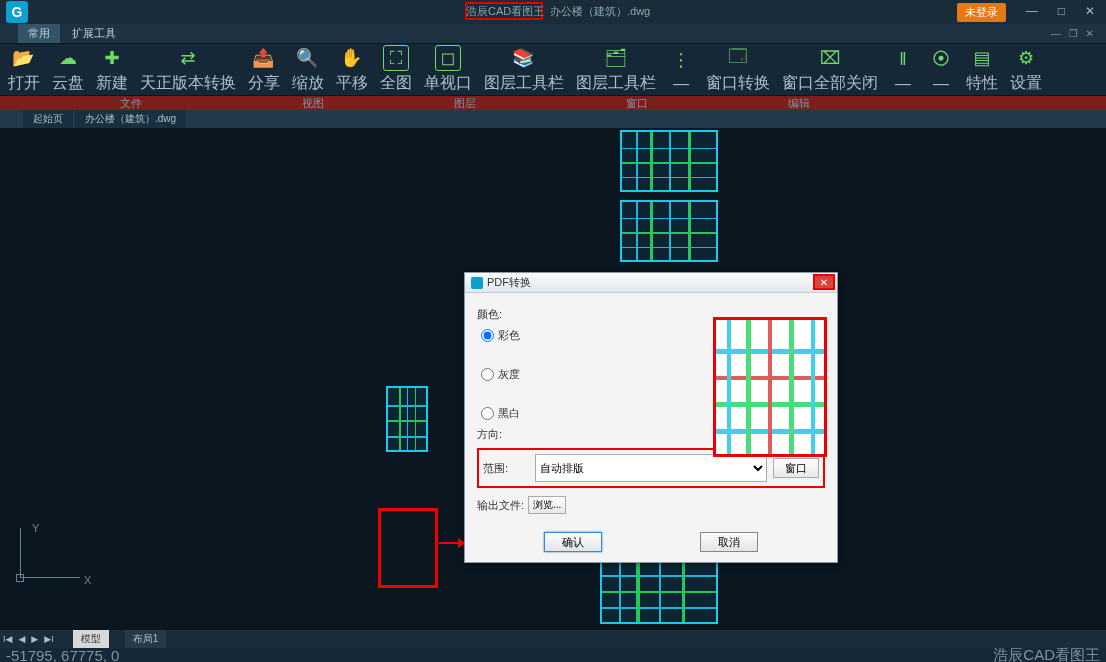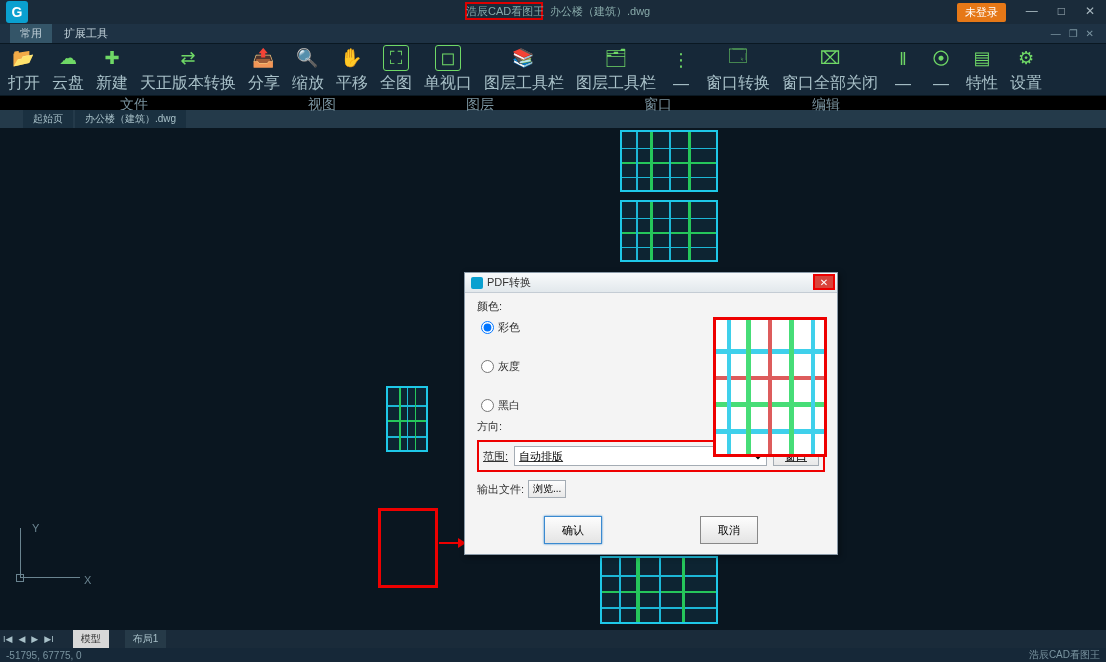--- a/index.html
+++ b/index.html
@@ -7,31 +7,31 @@
 
 .titlebar { height: 24px; background: #1a2b3a; display: flex; align-items: center; position: relative; }
 .logo { width: 22px; height: 22px; background: #0aa0d0; border-radius: 3px; margin: 1px 6px; display: flex; align-items: center; justify-content: center; color: #fff; font-weight: bold; font-size: 14px; }
 .title-highlight { position: absolute; left: 465px; top: 2px; width: 78px; height: 18px; border: 2px solid #d00; }
 .title-center { position: absolute; left: 466px; top: 4px; color: #8aa; font-size: 11px; }
 .title-ext { position: absolute; left: 550px; top: 4px; color: #8aa; font-size: 11px; }
 .title-right-btn { position: absolute; right: 100px; top: 3px; background: #e67817; color: #fff; font-size: 11px; padding: 2px 8px; border-radius: 2px; }
 .win-controls { position: absolute; right: 6px; top: 2px; display: flex; gap: 10px; color: #a8b8c0; font-size: 12px; }
 .win-controls span { cursor: pointer; padding: 2px 5px; }
 
-.menubar { height: 20px; background: #1e3244; display: flex; align-items: center; padding-left: 10px; gap: 2px; border-bottom: 1px solid #0a1822; }
+.menubar { height: 20px; background: #1e3244; display: flex; align-items: center; padding-left: 18px; gap: 2px; border-bottom: 1px solid #0a1822; }
 .menubar span { color: #c0d0d8; font-size: 11px; padding: 2px 10px; }
 .menubar span.active { background: #345568; }
 
 .toolbar { height: 52px; background: #162838; display: flex; align-items: center; padding: 2px 8px; gap: 12px; border-bottom: 1px solid #0a1822; }
 .tool-item { display: flex; flex-direction: column; align-items: center; gap: 2px; cursor: pointer; }
 .tool-icon { width: 26px; height: 26px; display: flex; align-items: center; justify-content: center; color: #6fd866; font-size: 18px; }
 .tool-label { color: #a8c0c8; font-size: 16px; white-space: nowrap; }
 .icon-box { border: 1px solid #6fd866; border-radius: 3px; }
 
-.group-bar { height: 14px; background: #000000; display: flex; color: #7a94a0; font-size: 14px; }
+.group-bar { height: 14px; background: #7f1d1d; display: flex; color: #7a94a0; font-size: 11px; }
 .group-bar span { padding: 0 40px; }
 .group-bar span:first-child { margin-left: 80px; }
 
 .tabs-row { height: 18px; background: #243a4a; display: flex; align-items: center; padding-left: 23px; }
 .doc-tab { background: #1a3040; color: #a8c0c8; font-size: 10px; padding: 2px 10px; margin-right: 2px; }
 
 .canvas { position: absolute; top: 128px; left: 0; right: 0; bottom: 32px; background: #0a1620; }
 
 .drawing-thumb { position: absolute; border: 2px solid #1ec8e8; background: #0d2432; overflow: hidden; }
 .drawing-thumb .floor-plan { width: 100%; height: 100%; background:
@@ -47,49 +47,49 @@
 .ucs .y-arm { position: absolute; left: 6px; bottom: 12px; width: 1px; height: 50px; background: #6a8490; }
 .ucs .x-arm { position: absolute; left: 6px; bottom: 12px; width: 60px; height: 1px; background: #6a8490; }
 .ucs .y-lbl { position: absolute; left: 18px; bottom: 56px; }
 .ucs .x-lbl { position: absolute; left: 70px; bottom: 4px; }
 .ucs .box { position: absolute; left: 2px; bottom: 8px; width: 8px; height: 8px; border: 1px solid #6a8490; }
 
 .dialog { position: absolute; left: 464px; top: 272px; width: 374px; background: #f4f4f4; border: 1px solid #8a9aa8; box-shadow: 2px 2px 6px rgba(0,0,0,0.4); font-size: 11px; color: #333; }
 .dlg-title { height: 20px; background: linear-gradient(#f8fafb, #e2e8ec); display: flex; align-items: center; padding: 0 6px; border-bottom: 1px solid #c4ccd4; position: relative; }
 .dlg-title-icon { width: 12px; height: 12px; background: #0aa0d0; border-radius: 2px; margin-right: 4px; }
 .dlg-close-box { position: absolute; right: 2px; top: 1px; width: 22px; height: 16px; background: #d8453c; border: 2px solid #e00; color: #fff; text-align: center; font-size: 10px; line-height: 14px; }
-.dlg-body { padding: 2px 12px 12px 12px; position: relative; min-height: 170px; }
+.dlg-body { padding: 10px 12px 12px 12px; position: relative; min-height: 170px; }
 .dlg-group-label { margin: 4px 0 6px 0; }
 .radio-row { display: flex; gap: 24px; margin-bottom: 6px; padding-left: 4px; flex-direction: column; }
 .radio-row label { display: flex; align-items: center; gap: 4px; }
 .radio-row input { margin: 0; }
 
-.path-row { display: flex; align-items: center; gap: 6px; padding: 4px; margin-top: 4px; text-decoration: underline; }
+.path-row { display: flex; align-items: center; gap: 6px; padding: 4px; margin-top: 4px; }
 .path-row.red-box { border: 2px solid #e00; }
-.path-row select { flex: 1; height: 20px; font-size: 11px; border: 1px solid #a4acb4; background: #fff; }
+.path-row select { flex: 1; height: 28px; font-size: 11px; border: 1px solid #a4acb4; background: #fff; margin-left: 21px; }
 .path-row button { height: 20px; width: 46px; font-size: 11px; border: 1px solid #a4acb4; background: linear-gradient(#fdfdfd,#e8e8e8); }
 .output-row { display: flex; align-items: center; gap: 4px; margin-top: 8px; font-size: 11px; }
 .output-row button { height: 18px; width: 38px; font-size: 10px; border: 1px solid #a4acb4; background: linear-gradient(#fdfdfd,#e8e8e8); }
 
 .dlg-preview { position: absolute; right: 10px; top: 24px; width: 114px; height: 140px; border: 3px solid #e00; background: #fff; overflow: hidden; }
 .dlg-preview .floor-plan { width: 100%; height: 100%; background:
   linear-gradient(90deg, transparent 10%, #1ec8e8 10%, #1ec8e8 14%, transparent 14%, transparent 28%, #28d860 28%, #28d860 32%, transparent 32%, transparent 48%, #d84040 48%, #d84040 52%, transparent 52%, transparent 68%, #28d860 68%, #28d860 72%, transparent 72%, transparent 88%, #1ec8e8 88%, #1ec8e8 92%, transparent 92%),
   linear-gradient(0deg, transparent 15%, #1ec8e8 15%, #1ec8e8 19%, transparent 19%, transparent 35%, #28d860 35%, #28d860 39%, transparent 39%, transparent 55%, #d84040 55%, #d84040 58%, transparent 58%, transparent 75%, #1ec8e8 75%, #1ec8e8 78%, transparent 78%);
   opacity: 0.85; }
 
 .dlg-buttons { display: flex; justify-content: space-around; padding: 6px 30px 10px 30px; }
-.dlg-buttons button { width: 58px; height: 28px; font-size: 11px; border: 1px solid #888; background: linear-gradient(#fdfdfd,#e4e4e4); }
+.dlg-buttons button { width: 58px; height: 20px; font-size: 11px; border: 1px solid #888; background: linear-gradient(#fdfdfd,#e4e4e4); }
 .dlg-buttons button:first-child { border: 1px solid #3a8ad0; box-shadow: 0 0 2px #3a8ad0; }
 
 .bottom-tabs { position: absolute; left: 0; bottom: 14px; height: 18px; display: flex; align-items: center; background: #1a2b3a; width: 100%; }
 .bt-nav { color: #a8c0c8; font-size: 9px; padding: 0 3px; cursor: pointer; }
 .bt-tab { font-size: 10px; padding: 2px 8px; color: #a8c0c8; background: #263a48; margin-left: 16px; }
 .bt-tab.active { background: #d8d8d8; color: #333; }
 
-.statusbar { position: absolute; left: 0; bottom: 0; height: 14px; width: 100%; background: #162838; display: flex; align-items: center; color: #7a94a0; font-size: 10px; padding: 0 6px; justify-content: space-between; }
+.statusbar { position: absolute; left: 0; bottom: 0; height: 14px; width: 100%; background: #162838; display: flex; align-items: center; color: #7a94a0; font-size: 15px; padding: 0 6px; justify-content: space-between; }
 
 .sub-win-controls { position: absolute; right: 12px; top: 28px; display: flex; gap: 8px; color: #7a94a0; font-size: 10px; }
 </style>
 </head>
 <body>
 
 <div class="titlebar">
   <div class="logo">G</div>
   <div class="title-highlight"></div>
   <div class="title-center">浩辰CAD看图王</div>

